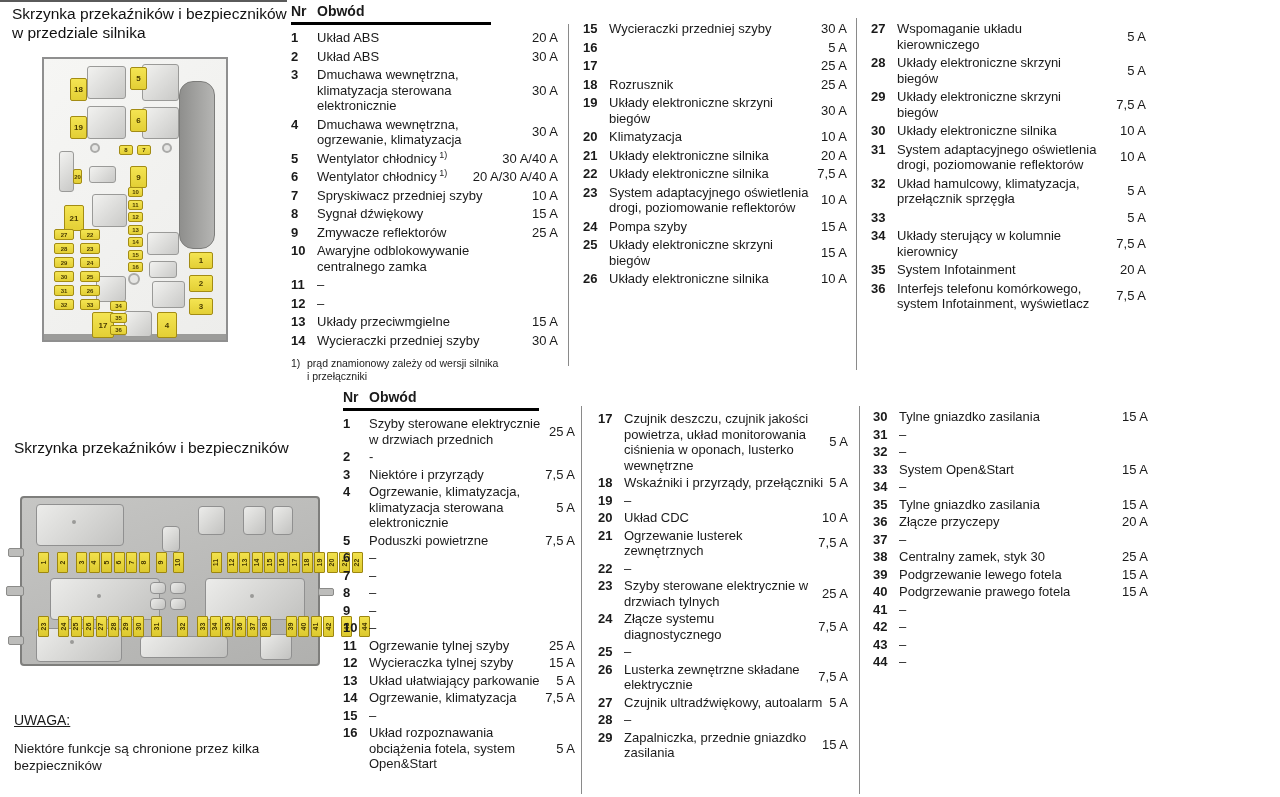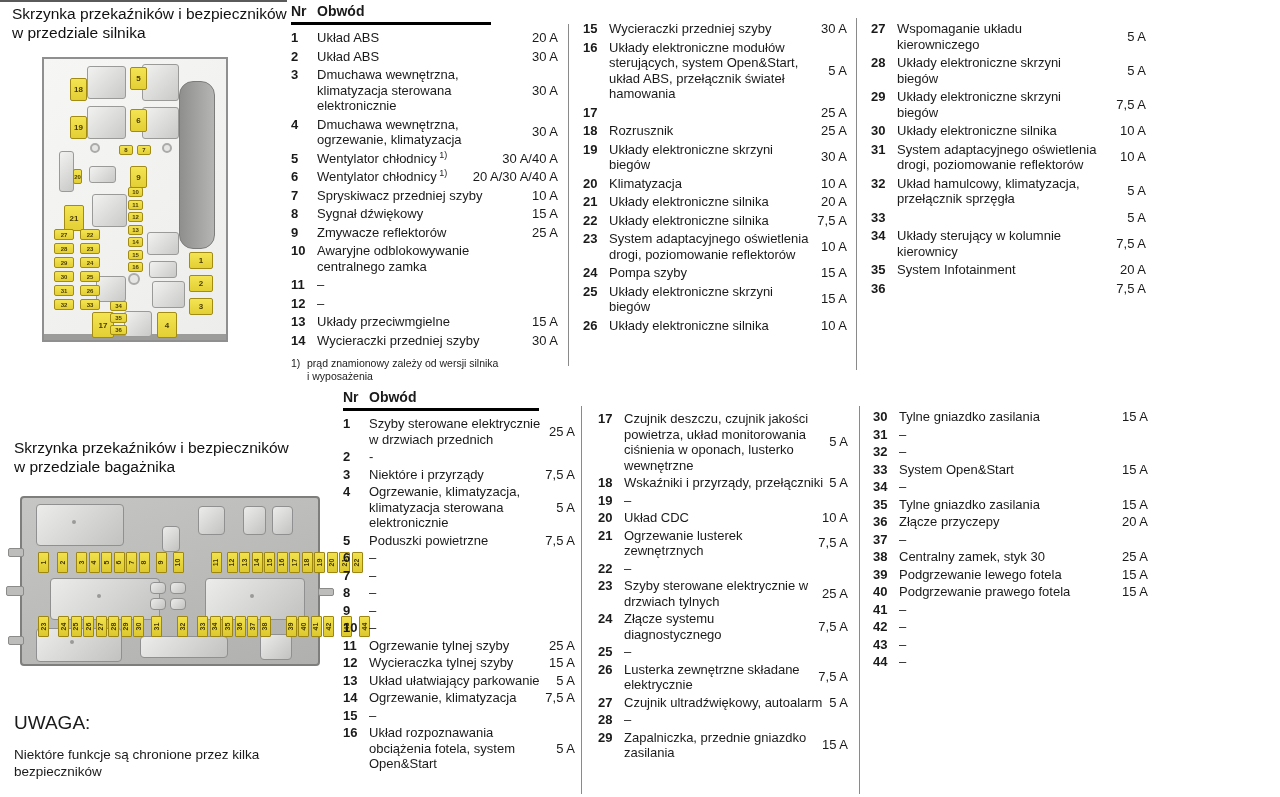--- a/index.html
+++ b/index.html
@@ -1,21 +1,21 @@
 <!DOCTYPE html>
 <html><head>
 <meta charset="utf-8">
 <style>
   * { margin: 0; padding: 0; box-sizing: border-box; }
   html,body { width: 1280px; height: 797px; background: #fff; overflow: hidden;
     font-family: "Liberation Sans", sans-serif; color: #1a1a1a; }
   .abs { position: absolute; }
   
   .sec-title { font-size: 15.5px; line-height: 19px; color: #111; }
-  .note-title { font-size: 19px; }
+  .note-title { font-size: 14px; text-decoration: underline; }
   .note-body { font-size: 13.5px; line-height: 17px; }
   
   .fcol { position: absolute; }
   .fhead { display: flex; font-weight: bold; font-size: 14px;
     border-bottom: 3px solid #000; padding-bottom: 3px; margin-bottom: 5px; }
   .fhead .hnr { width: 26px; }
   .frow { display: flex; align-items: flex-start; font-size: 13px; line-height: 15.5px; }
   .top-rows .frow { margin-bottom: 3px; }
   .bot-rows .frow { margin-bottom: 2px; }
   .fnr { width: 26px; font-weight: bold; flex: none; }
@@ -196,37 +196,36 @@
       <div class="frow">
         <span class="fnr">14</span>
         <span class="fdesc">Wycieraczki przedniej szyby</span>
         <span class="famp">30 A</span>
       </div>
     </div>
   <div class="footnote">
     <span class="fn-marker">1)</span>
     <span>
       <span>prąd znamionowy zależy od wersji silnika</span><br>
-      <span>i wyposażenia</span>
+      <span>i przełączniki</span>
     </span>
   </div>
 </div>
 
 <div class="vline" style="left:568px; top:24px; height:342px;"></div>
 
 <div class="fcol c-top2" style="left:583px; top:21px; width:264px;">
   <div class="top-rows">
       <div class="frow">
         <span class="fnr">15</span>
         <span class="fdesc">Wycieraczki przedniej szyby</span>
         <span class="famp">30 A</span>
       </div>
       <div class="frow">
         <span class="fnr">16</span>
-        <span class="fdesc">Układy elektroniczne modułów sterujących, system Open&amp;Start, układ ABS, przełącznik świateł hamowania</span>
         <span class="famp">5 A</span>
       </div>
       <div class="frow">
         <span class="fnr">17</span>
         <span class="famp">25 A</span>
       </div>
       <div class="frow">
         <span class="fnr">18</span>
         <span class="fdesc">Rozrusznik</span>
         <span class="famp">25 A</span>
@@ -317,28 +316,28 @@
         <span class="fdesc">Układy sterujący w kolumnie kierownicy</span>
         <span class="famp">7,5 A</span>
       </div>
       <div class="frow">
         <span class="fnr">35</span>
         <span class="fdesc">System Infotainment</span>
         <span class="famp">20 A</span>
       </div>
       <div class="frow">
         <span class="fnr">36</span>
+        <span class="fdesc">Interfejs telefonu komórkowego, system Infotainment, wyświetlacz</span>
         <span class="famp">7,5 A</span>
       </div>
     </div>
 </div>
 
 <div class="abs sec-title" style="left:14px; top:438px;">
   <div>Skrzynka przekaźników i bezpieczników</div>
-  <div>w przedziale bagażnika</div>
 </div>
 
 <div class="lug-box" id="luggage-diagram">
     <div class="lug-part" style="left: 14px; top: 6px; width: 88px; height: 42px;"></div>
     <div class="lug-hole" style="left: 50px; top: 22px; width: 0px; height: 0px;"></div>
     <div class="lug-part" style="left: 176px; top: 8px; width: 27px; height: 29px;"></div>
     <div class="lug-part" style="left: 221px; top: 8px; width: 23px; height: 29px;"></div>
     <div class="lug-part" style="left: 250px; top: 8px; width: 21px; height: 29px;"></div>
     <div class="lug-part" style="left: 28px; top: 80px; width: 110px; height: 42px;"></div>
     <div class="lug-hole" style="left: 75px; top: 96px; width: 0px; height: 0px;"></div>

